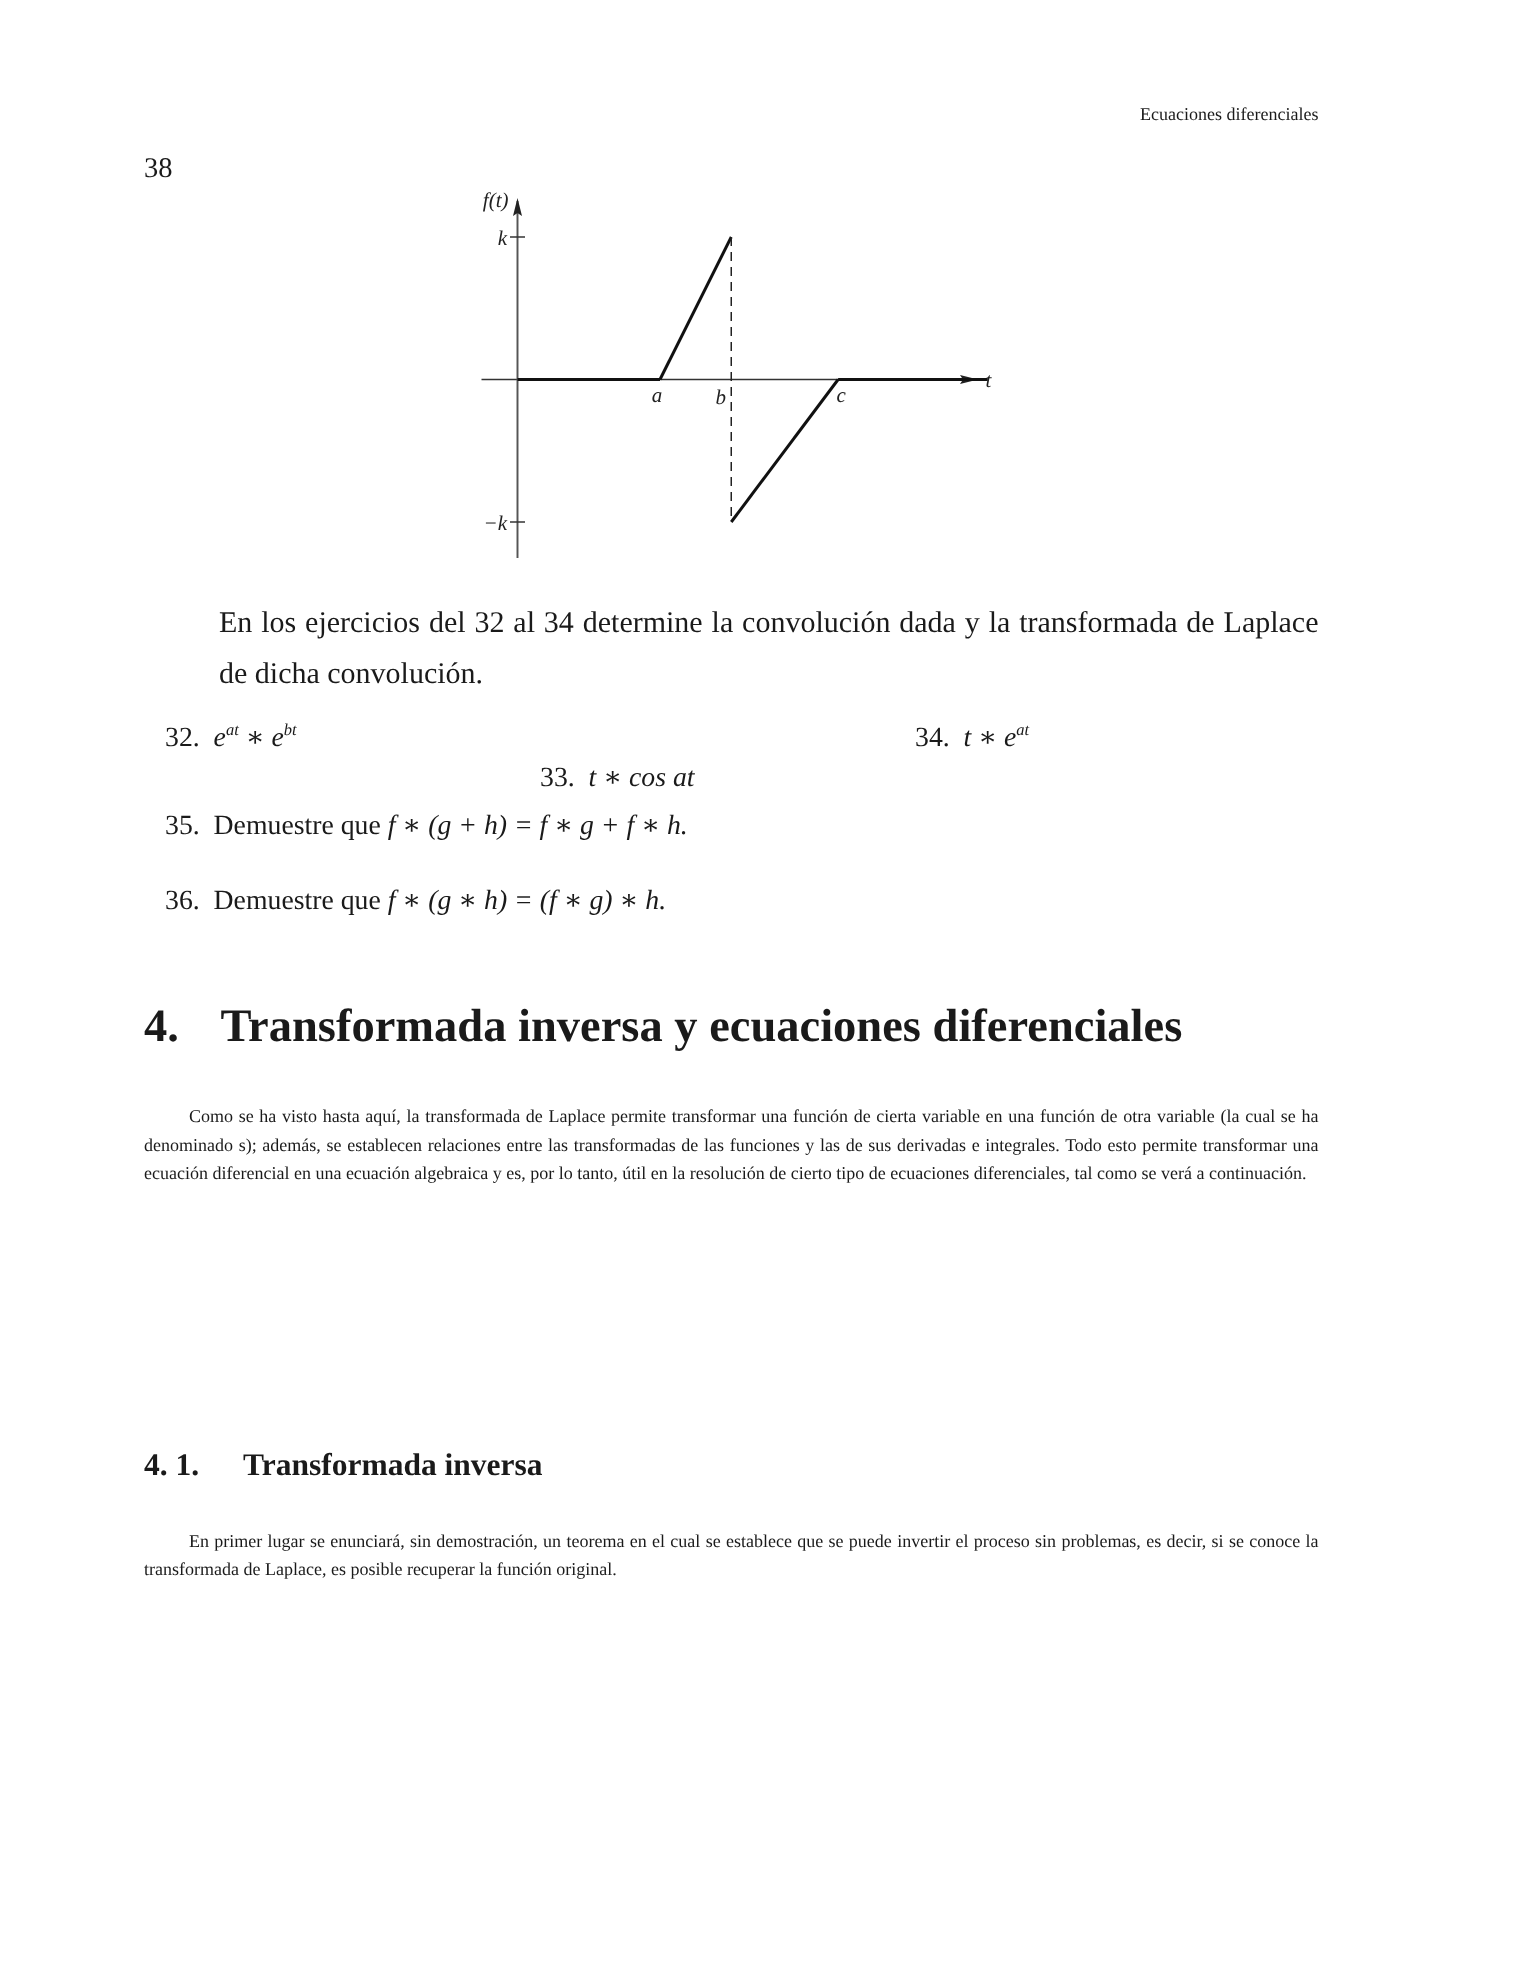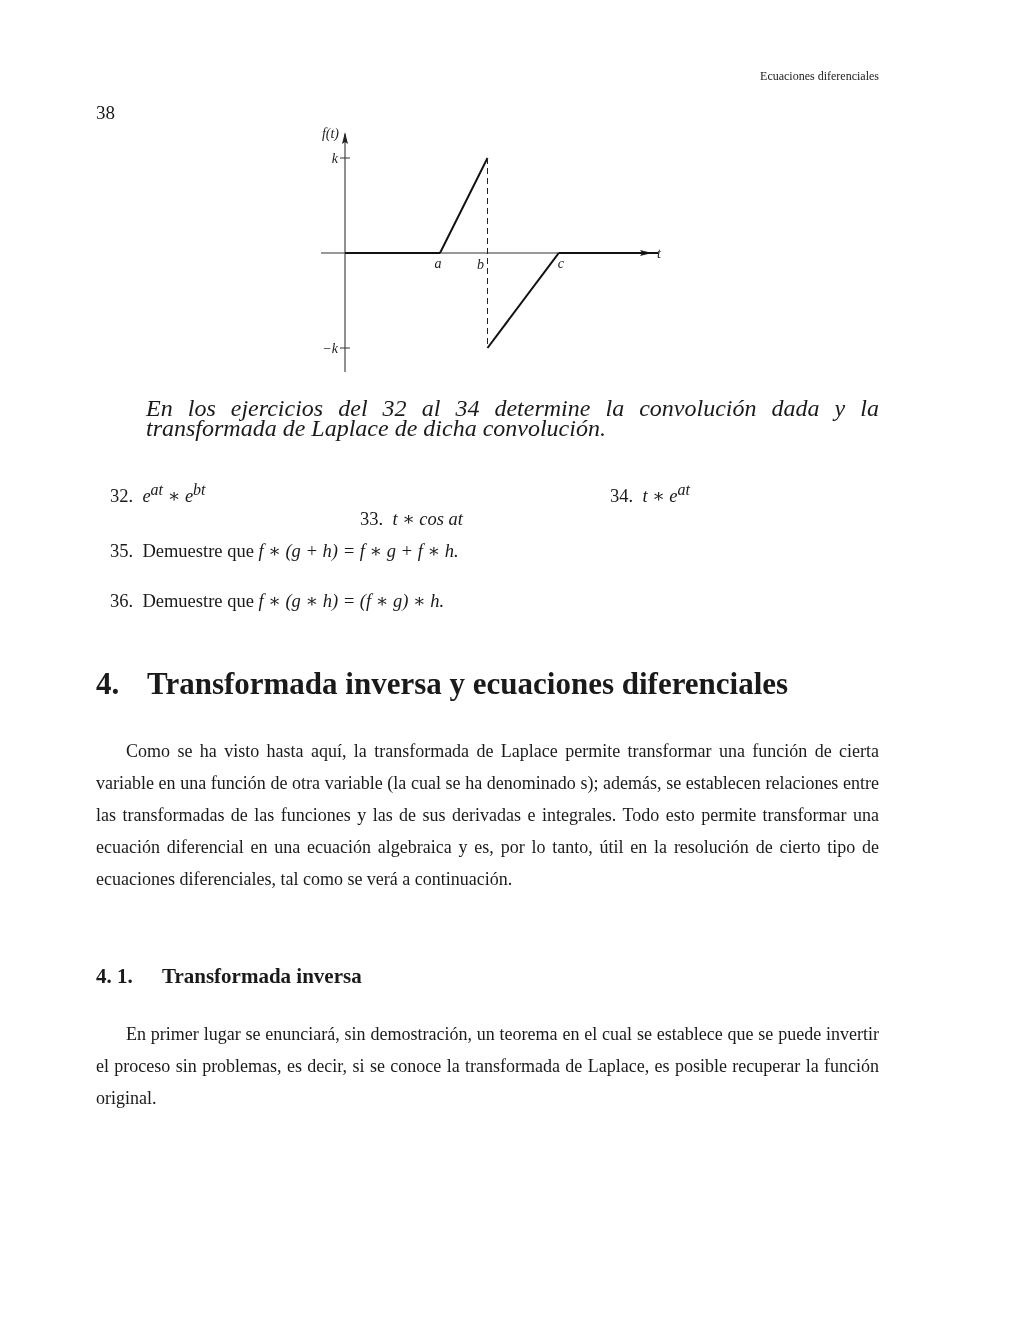--- a/index.html
+++ b/index.html
@@ -2,26 +2,26 @@
 <html><head>
 <meta charset="utf-8">
 <style>
   html, body { margin: 0; padding: 0; background: #ffffff; }
   body { width: 1024px; height: 1325px; position: relative; overflow: hidden;
          font-family: "Liberation Serif", "DejaVu Serif", serif; color: #1a1a1a; }
   .abs { position: absolute; }
   .header-num { left: 96px; top: 64px; font-size: 19px; margin-top: 38px; }
   .header-title { right: 145px; top: 69px; font-size: 12px; }
   #figure { left: 300px; top: 120px; }
-  .para { left: 96px; width: 783px; font-size: 18px; line-height: 32px; text-align: justify; }
+  .para { left: 96px; width: 783px; font-size: 12px; line-height: 19px; text-align: justify; }
   .indent { text-indent: 30px; }
-  .intro { left: 146px; width: 733px; top: 398px; font-size: 24px; line-height: 20px; text-align: justify; font-style: italic; }
+  .intro { left: 146px; width: 733px; top: 398px; font-size: 20px; line-height: 34px; text-align: justify; }
   .ex { font-size: 18.5px; }
   .ex i { font-style: italic; }
-  sup { font-size: 16px; font-style: italic; vertical-align: 7px; }
+  sup { font-size: 11px; font-style: italic; vertical-align: 7px; }
   .h1 { left: 96px; top: 666px; font-size: 31px; font-weight: bold; }
   .h1 .num { display: inline-block; width: 51px; }
   .h2 { left: 96px; top: 964px; font-size: 21px; font-weight: bold; }
   .h2 .num { display: inline-block; width: 66px; }
   .math { font-style: italic; }
 </style>
 </head>
 <body>
 
 <div class="abs header-num">38</div>

